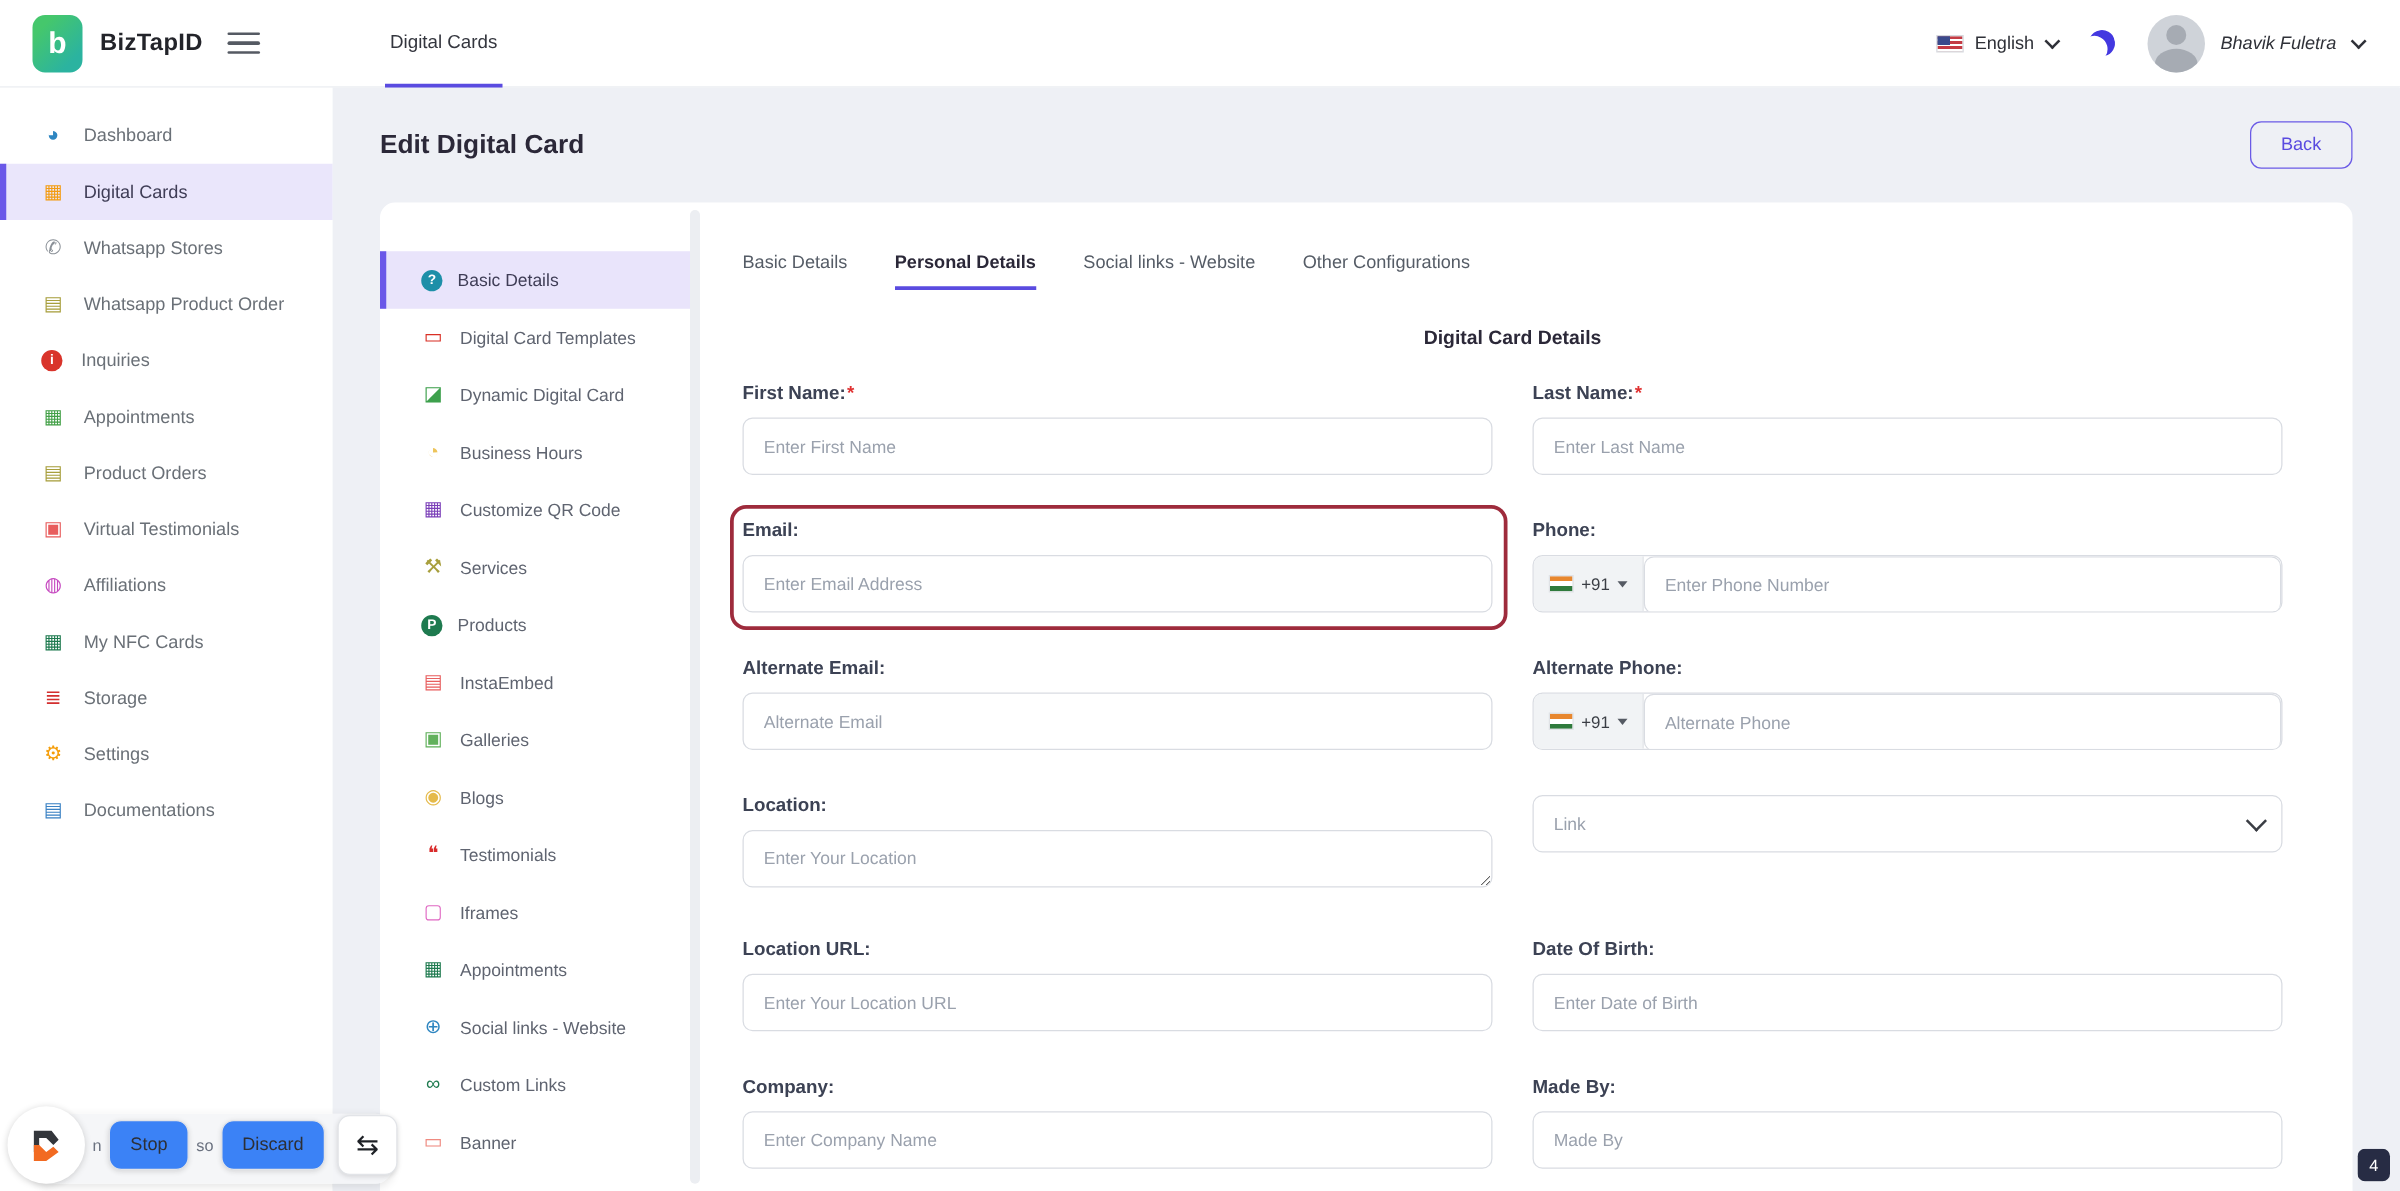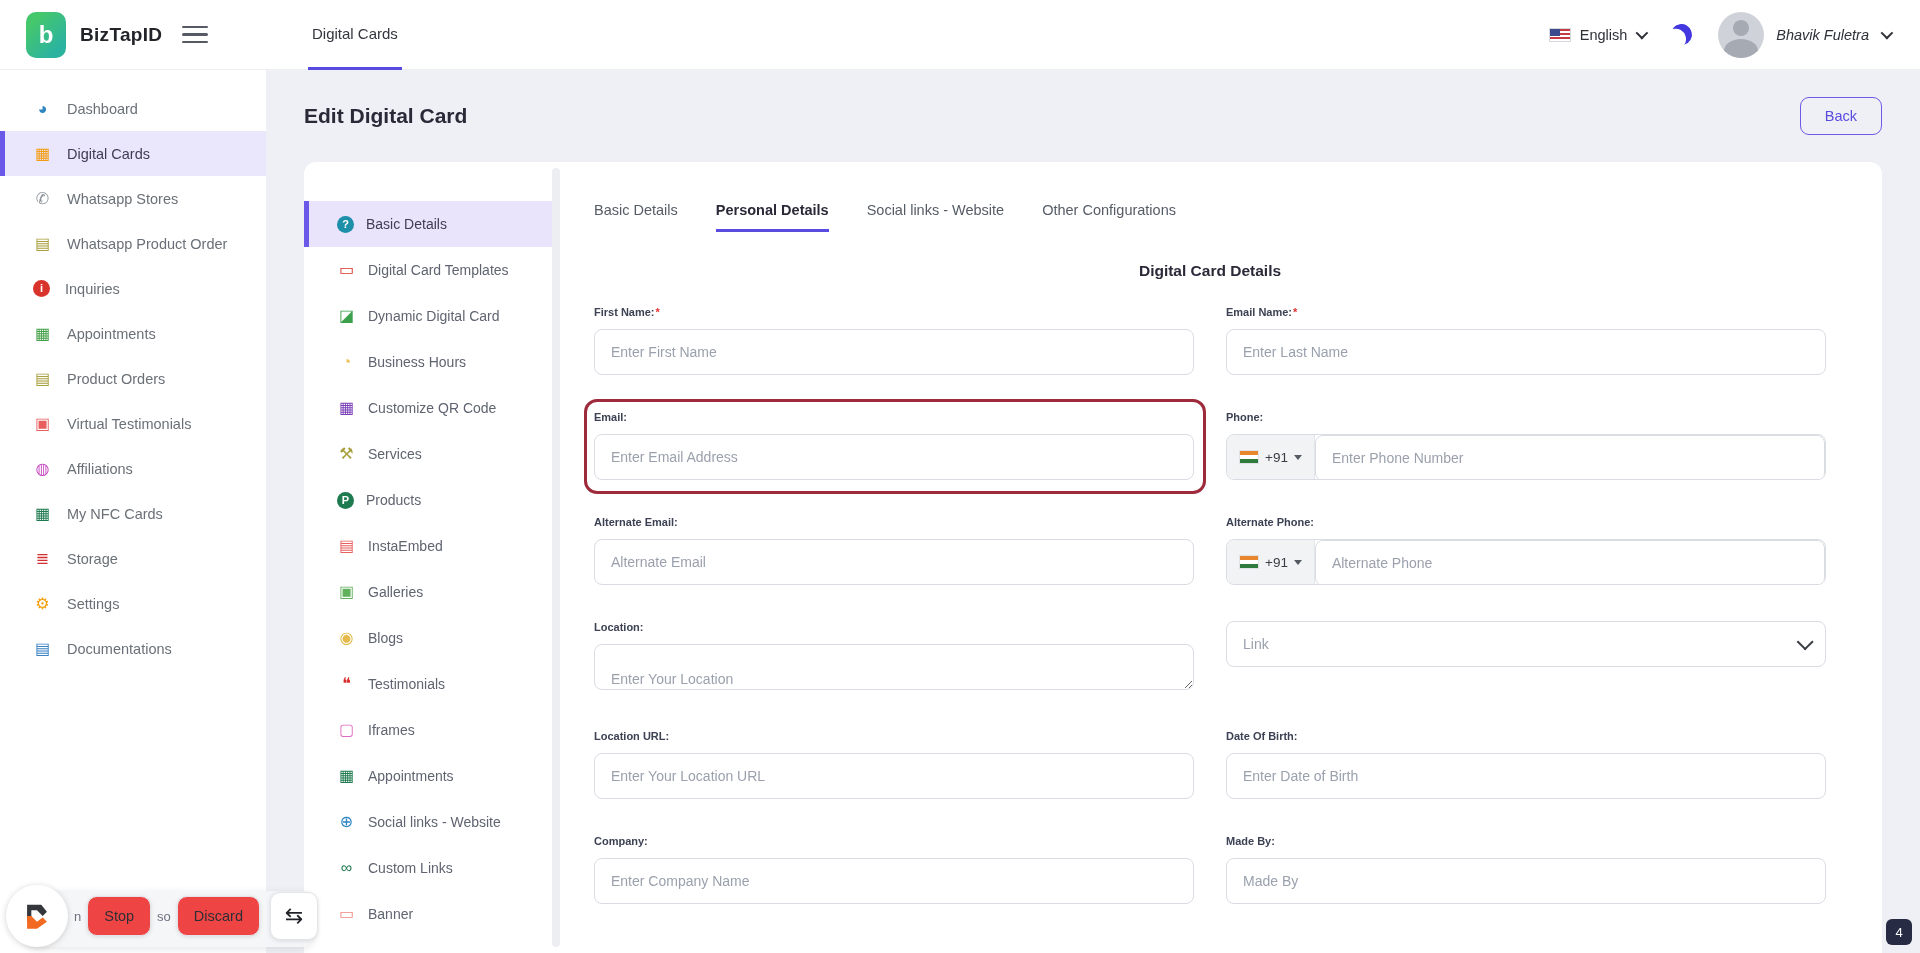--- a/index.html
+++ b/index.html
@@ -47,42 +47,42 @@
   .cn-item.active { background:#e9e4fb; border-left-color:#6a58e8; color:#3f3d56; }
   .scroll-strip { width:8px; flex:0 0 auto; background:#eceef2; border-radius:4px; margin:6px 0; }
 
   .content { flex:1; padding:40px 56px 0 34px; overflow:hidden; }
   .tabs { display:flex; gap:38px; }
   .tab { font-size:14.5px; color:#555c66; padding-bottom:11px; cursor:pointer; border-bottom:3px solid transparent; }
   .tab.active { color:#2b2838; font-weight:700; border-bottom-color:#5a4be0; }
   .section-title { font-size:15.5px; font-weight:700; color:#2b2838; margin:30px 0 26px;text-align:center; }
 
   .form-grid { display:grid; grid-template-columns:1fr 1fr; column-gap:32px; row-gap:36px; }
-  .field label { display:block; font-size:11px; font-weight:600; color:#3c4254; margin-bottom:11px; }
+  .field label { display:block; font-size:15px; font-weight:600; color:#3c4254; margin-bottom:11px; }
   .req { color:#e03131; margin-left:1px; }
   .field input[type=text], .field textarea, .fake-select { width:100%; height:46px; border:1px solid #d9dce2; border-radius:8px; padding:0 16px; font-size:14px; color:#3a3d44; font-family:inherit; outline:none; background:#fff; }
   .field input::placeholder, .field textarea::placeholder { color:#9aa1ad; }
-  .field textarea { padding-top:26px; resize:vertical; }
+  .field textarea { padding-top:13px; resize:vertical; }
   .fake-select { display:flex; align-items:center; justify-content:space-between; cursor:pointer; color:#9aa1ad; }
   .sel-chev { width:12px; height:12px; border-right:2px solid #3a3d44; border-bottom:2px solid #3a3d44; transform:rotate(45deg) translateY(-3px); }
   .field.highlight { position:relative; }
   .field.highlight::before { content:""; position:absolute; inset:-12px -12px -14px -10px; border:3.5px solid #9e2b3c; border-radius:13px; pointer-events:none; }
   .phone-wrap { display:flex; height:46px; border:1px solid #d9dce2; border-radius:8px; overflow:hidden; background:#fff; }
   .dial { background:#f1f3f5; display:flex; align-items:center; gap:6px; padding:0 12px; border-right:1px solid #e3e6ea; font-size:13.5px; color:#3a3d44; cursor:pointer; }
   .inflag { width:20px; height:14px; background:linear-gradient(#e8872e 0 33%,#ffffff 33% 66%,#2f7a3c 66%); border:1px solid #e0e2e6; }
   .dial-caret { width:0; height:0; border-left:4px solid transparent; border-right:4px solid transparent; border-top:5px solid #555a63; }
   .phone-wrap input { border:none; outline:none; flex:1; padding:0 14px; font-size:14px; font-family:inherit; color:#3a3d44; }
   .phone-wrap input::placeholder { color:#9aa1ad; }
 
   
   .rec-overlay { position:fixed; left:6px; bottom:6px; display:flex; align-items:center; gap:10px; z-index:50; }
   .rec-pill { position:absolute; left:18px; top:6px; width:290px; height:56px; background:rgba(244,245,247,.92); border-radius:14px; box-shadow:0 2px 8px rgba(0,0,0,.10); }
   .rec-logo { position:relative; width:62px; height:62px; border-radius:50%; background:#fff; box-shadow:0 1px 6px rgba(0,0,0,.18); display:flex; align-items:center; justify-content:center; }
   .frag { position:relative; font-size:13px; color:#6b7280; margin:0 -4px; }
-  .rec-btn { position:relative; background:#ef4444; border:1px solid #e2e4e8; border-radius:10px; padding:11px 16px; font-size:14.5px; color:#2d2f35; font-family:inherit; box-shadow:0 1px 4px rgba(0,0,0,.12); cursor:pointer; }
+  .rec-btn { position:relative; background:#3b82f6; border:1px solid #e2e4e8; border-radius:10px; padding:11px 16px; font-size:14.5px; color:#2d2f35; font-family:inherit; box-shadow:0 1px 4px rgba(0,0,0,.12); cursor:pointer; }
   .swap-btn { position:relative; background:#fff; border:1px solid #e2e4e8; border-radius:10px; width:48px; height:48px; font-size:22px; color:#1e2126; box-shadow:0 1px 4px rgba(0,0,0,.12); cursor:pointer; }
   .count-badge { position:fixed; right:8px; bottom:8px; width:26px; height:26px; background:#272c44; border-radius:6px; color:#fff; font-size:13px; display:flex; align-items:center; justify-content:center; z-index:50; }
 </style>
 </head>
 <body>
 
 <header class="topbar">
   <div class="brand-wrap">
     <div class="logo">b</div>
     <div class="brand">BizTapID</div>
@@ -248,21 +248,21 @@
       </div>
 
       <div class="section-title">Digital Card Details</div>
 
       <div class="form-grid">
         <div class="field">
           <label><span>First Name:</span><span class="req">*</span></label>
           <input type="text" placeholder="Enter First Name" style="">
         </div>
         <div class="field">
-          <label><span>Email Name:</span><span class="req">*</span></label>
+          <label><span>Last Name:</span><span class="req">*</span></label>
           <input type="text" placeholder="Enter Last Name" style="">
         </div>
 
         <div class="field highlight">
           <label><span>Email:</span></label>
           <input type="text" placeholder="Enter Email Address" style="">
         </div>
         <div class="field">
           <label><span>Phone:</span></label>
           <div class="phone-wrap">

